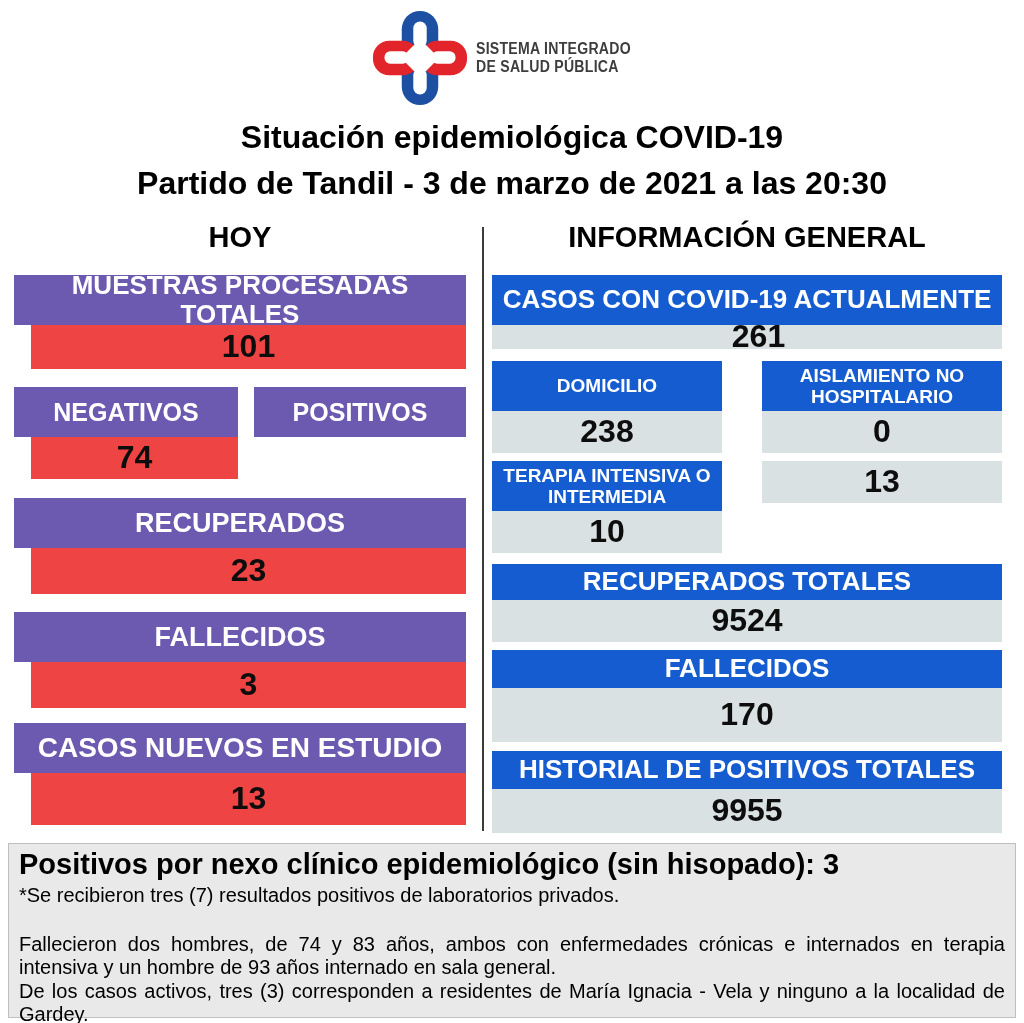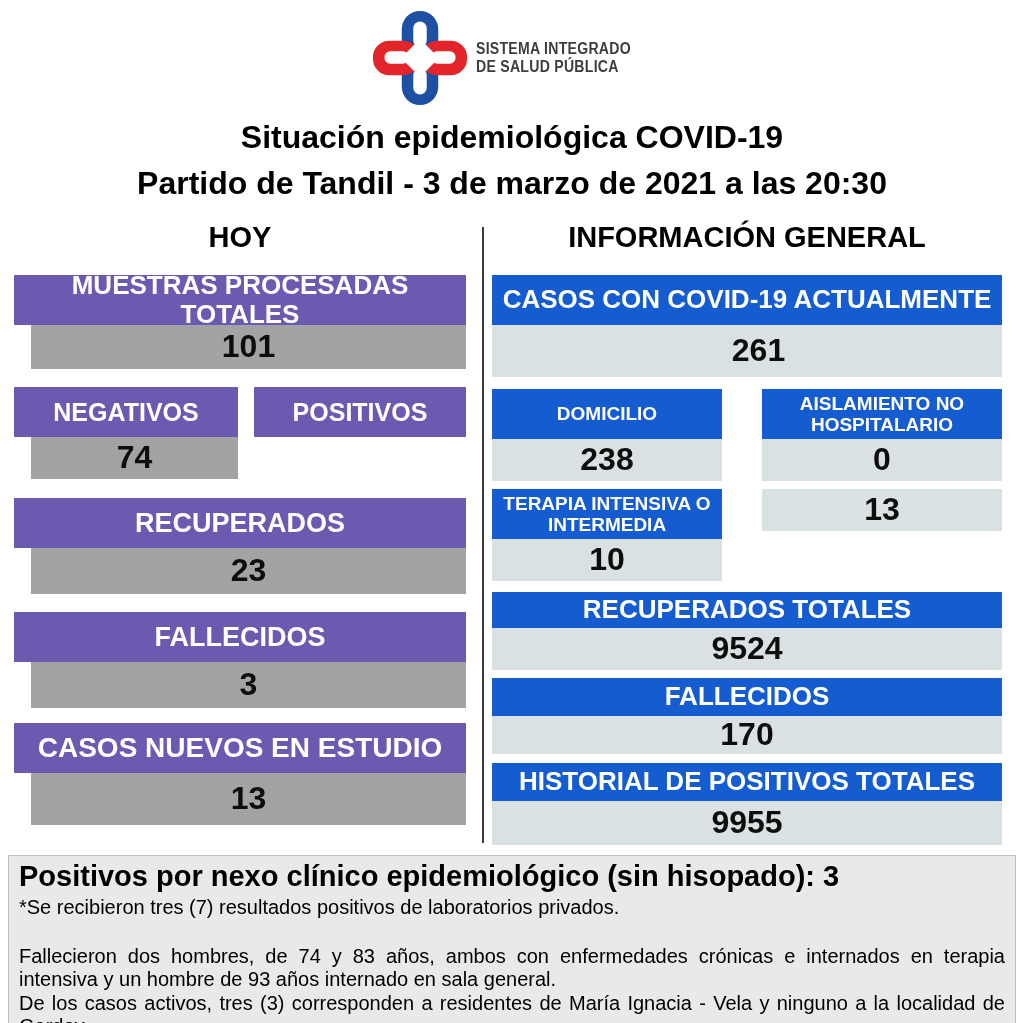--- a/index.html
+++ b/index.html
@@ -26,49 +26,49 @@
   
   .stat-header {
     color:#fff; font-weight:bold; text-align:center; line-height:1.12;
     display:flex; align-items:center; justify-content:center; padding:0 4px;
   }
   .stat-value {
     font-weight:bold; color:#0d0d0d; font-size:32px;
     display:flex; align-items:center; justify-content:center;
   }
   .purple .stat-header { background:#6c59b0; }
-  .purple .stat-value  { background:#a3a3a3;margin-left:17px; }
+  .purple .stat-value  { background:#ef4444;margin-left:17px; }
   .blue .stat-header   { background:#155cd0; }
   .blue .stat-value    { background:#d9e1e3; }
   
   .muestras .stat-header { height:50px; font-size:26px; }
   .muestras .stat-value  { height:44px; }
   .muestras { margin-bottom:18px; }
   .pair-left { display:grid; grid-template-columns:224px 1fr; gap:16px; margin-bottom:19px; }
   .pair-left .stat-header { height:50px; font-size:25px; }
   .pair-left .stat-value  { height:42px; }
   .recuperados, .fallecidos-hoy { margin-bottom:18px; }
   .recuperados .stat-header, .fallecidos-hoy .stat-header, .casos-nuevos .stat-header { height:50px; font-size:27px; }
   .recuperados .stat-value, .fallecidos-hoy .stat-value { height:46px; }
   .fallecidos-hoy { margin-bottom:15px; }
   .casos-nuevos .stat-header { font-size:28px; }
   .casos-nuevos .stat-value { height:52px; }
   
   .casos-actuales .stat-header { height:50px; font-size:26px; }
-  .casos-actuales .stat-value  { height:52px;padding-left:23px; }
+  .casos-actuales .stat-value  { height:24px;padding-left:23px; }
   .casos-actuales { margin-bottom:12px; }
   .pair-right { display:grid; grid-template-columns:230px 1fr; gap:40px; margin-bottom:8px; }
   .pair-right .stat-header { height:50px; font-size:19px; }
   .pair-right .stat-value  { height:42px; }
   .pair-right.second { margin-bottom:11px; }
   .recup-tot .stat-header { height:36px; font-size:26px; }
   .recup-tot .stat-value  { height:42px; }
   .recup-tot { margin-bottom:8px; }
   .fallec-tot .stat-header { height:38px; font-size:26px; }
-  .fallec-tot .stat-value  { height:38px; }
+  .fallec-tot .stat-value  { height:54px; }
   .fallec-tot { margin-bottom:9px; }
   .historial .stat-header { height:38px; font-size:26px; }
   .historial .stat-value  { height:44px; }
   
   .notes {
     margin:10px 8px 0 8px; height:175px; background:#e9e9e9;
     border:1px solid #c0c0c0; padding:3px 10px 8px 10px; color:#000;
   }
   .notes-heading { font-size:29px; font-weight:bold; line-height:1.2; }
   .notes-note { font-size:20px; margin-top:2px; }

